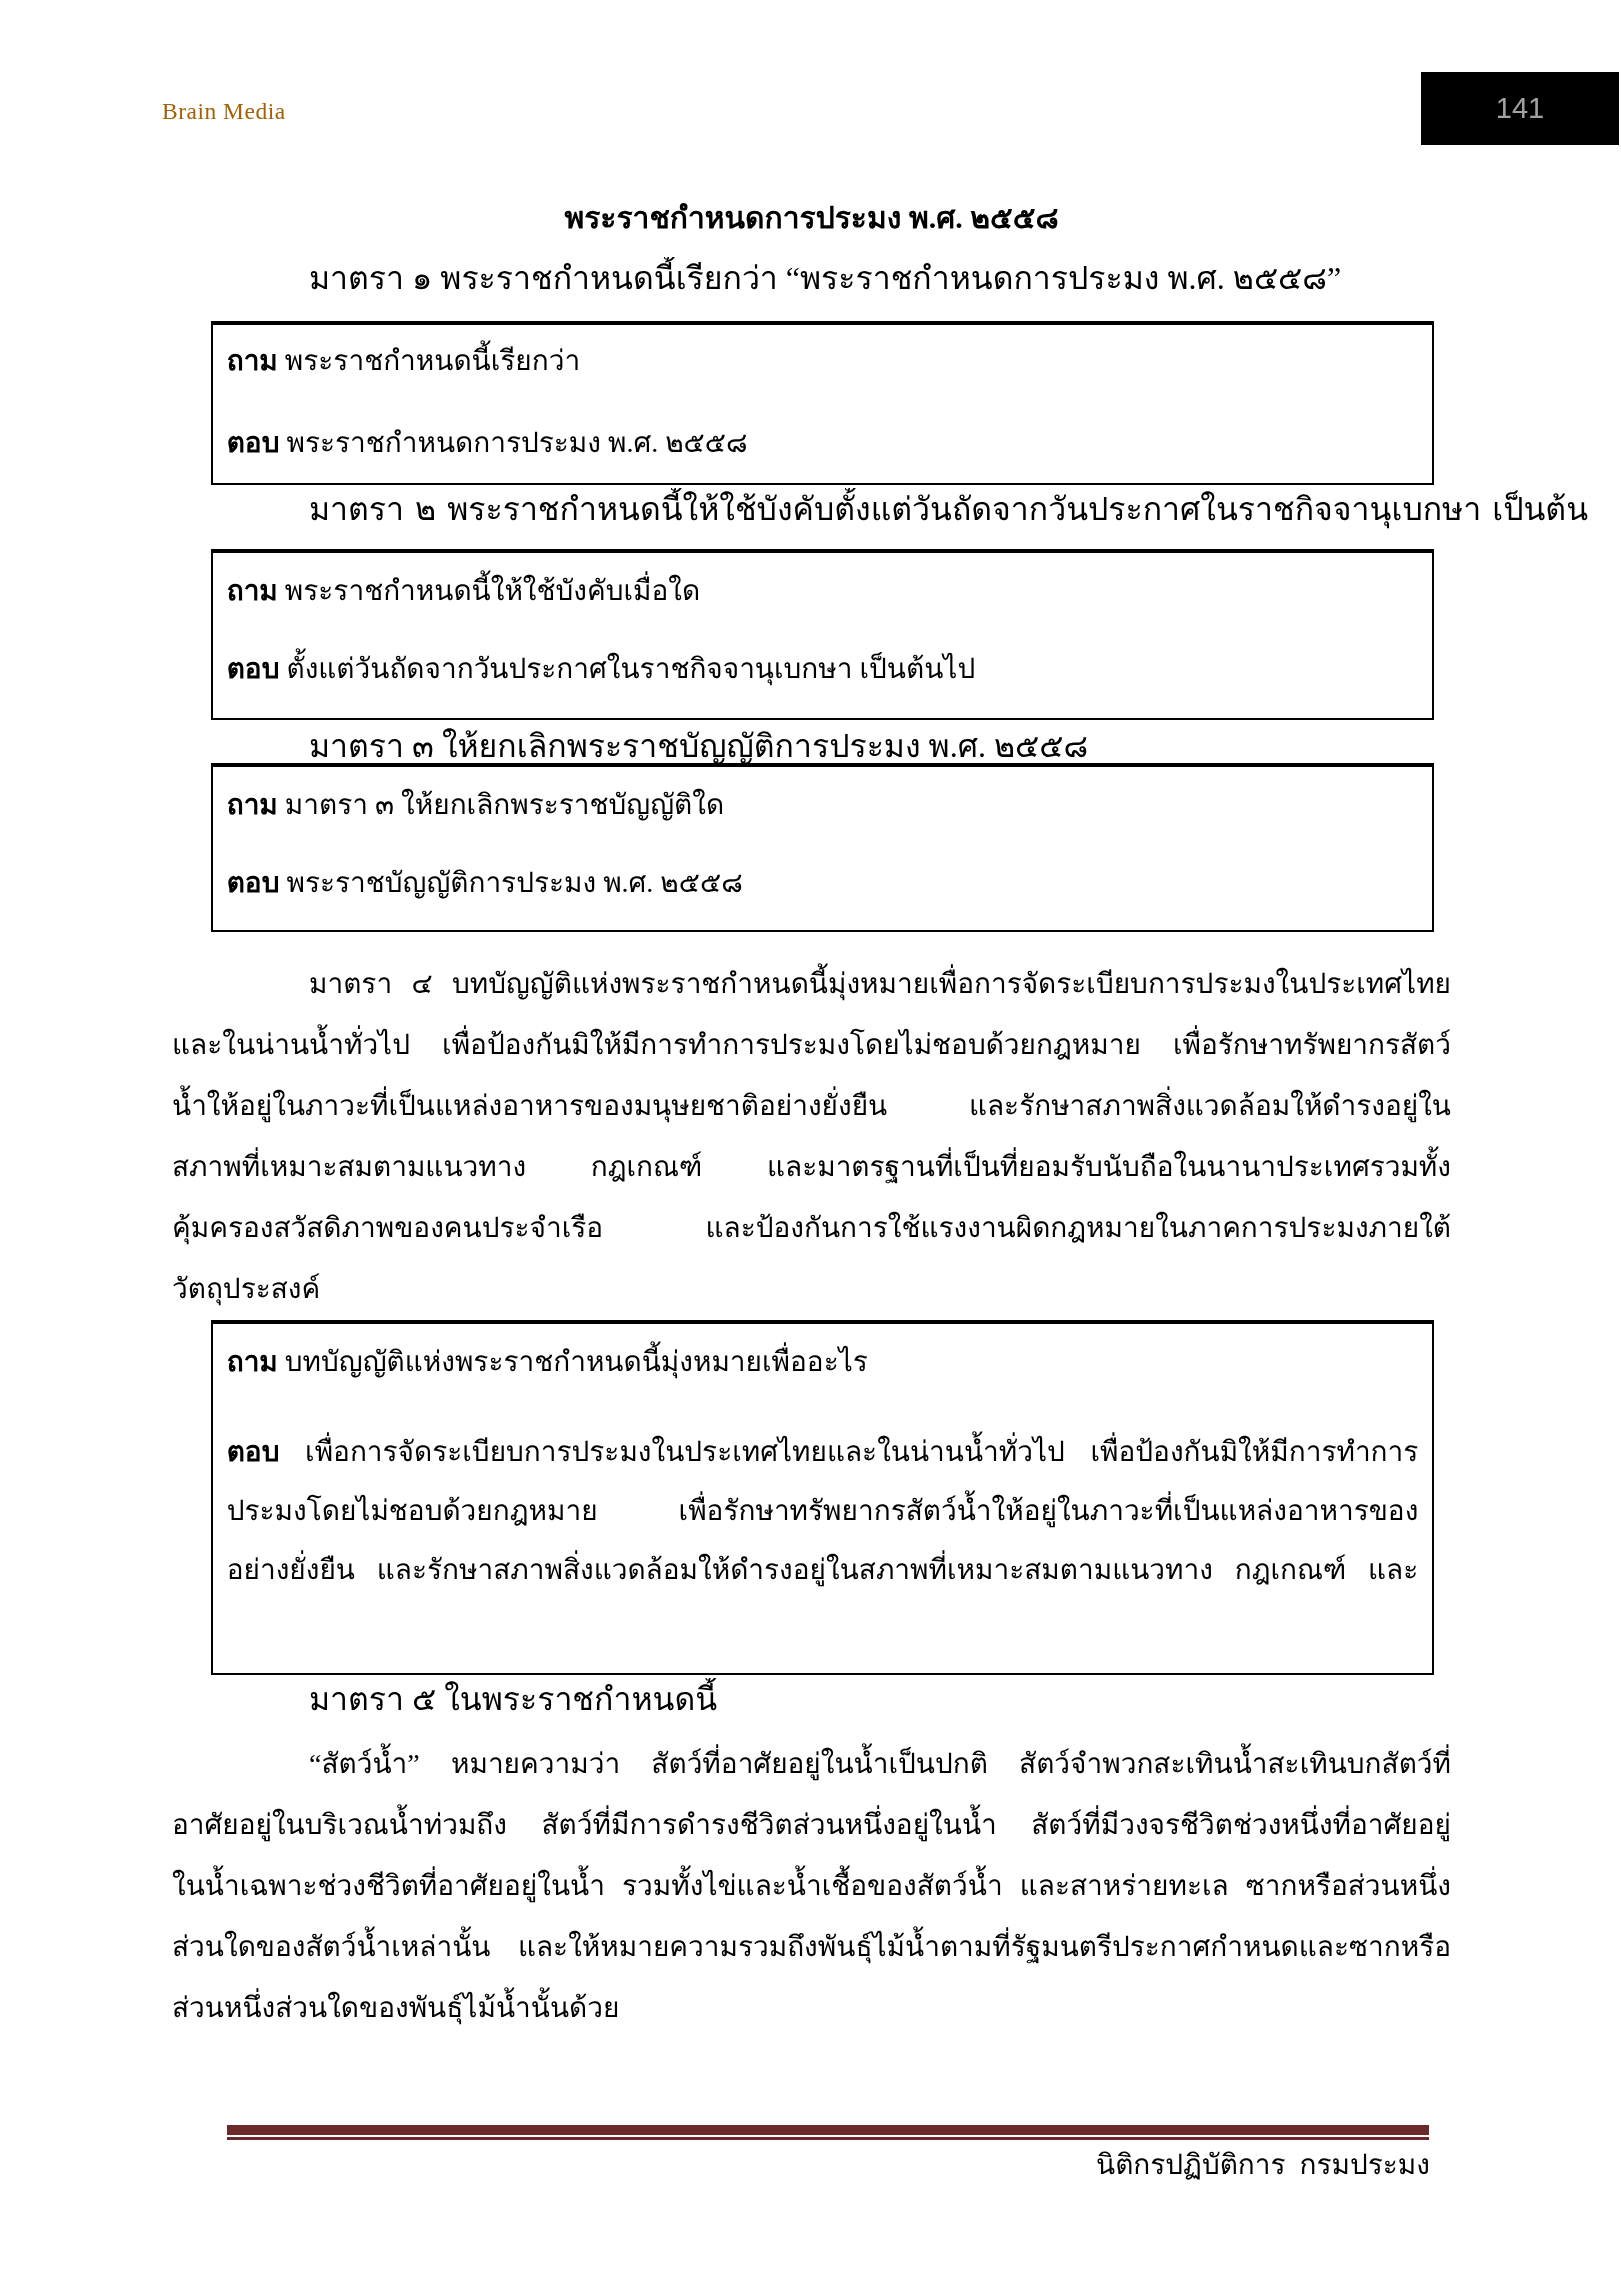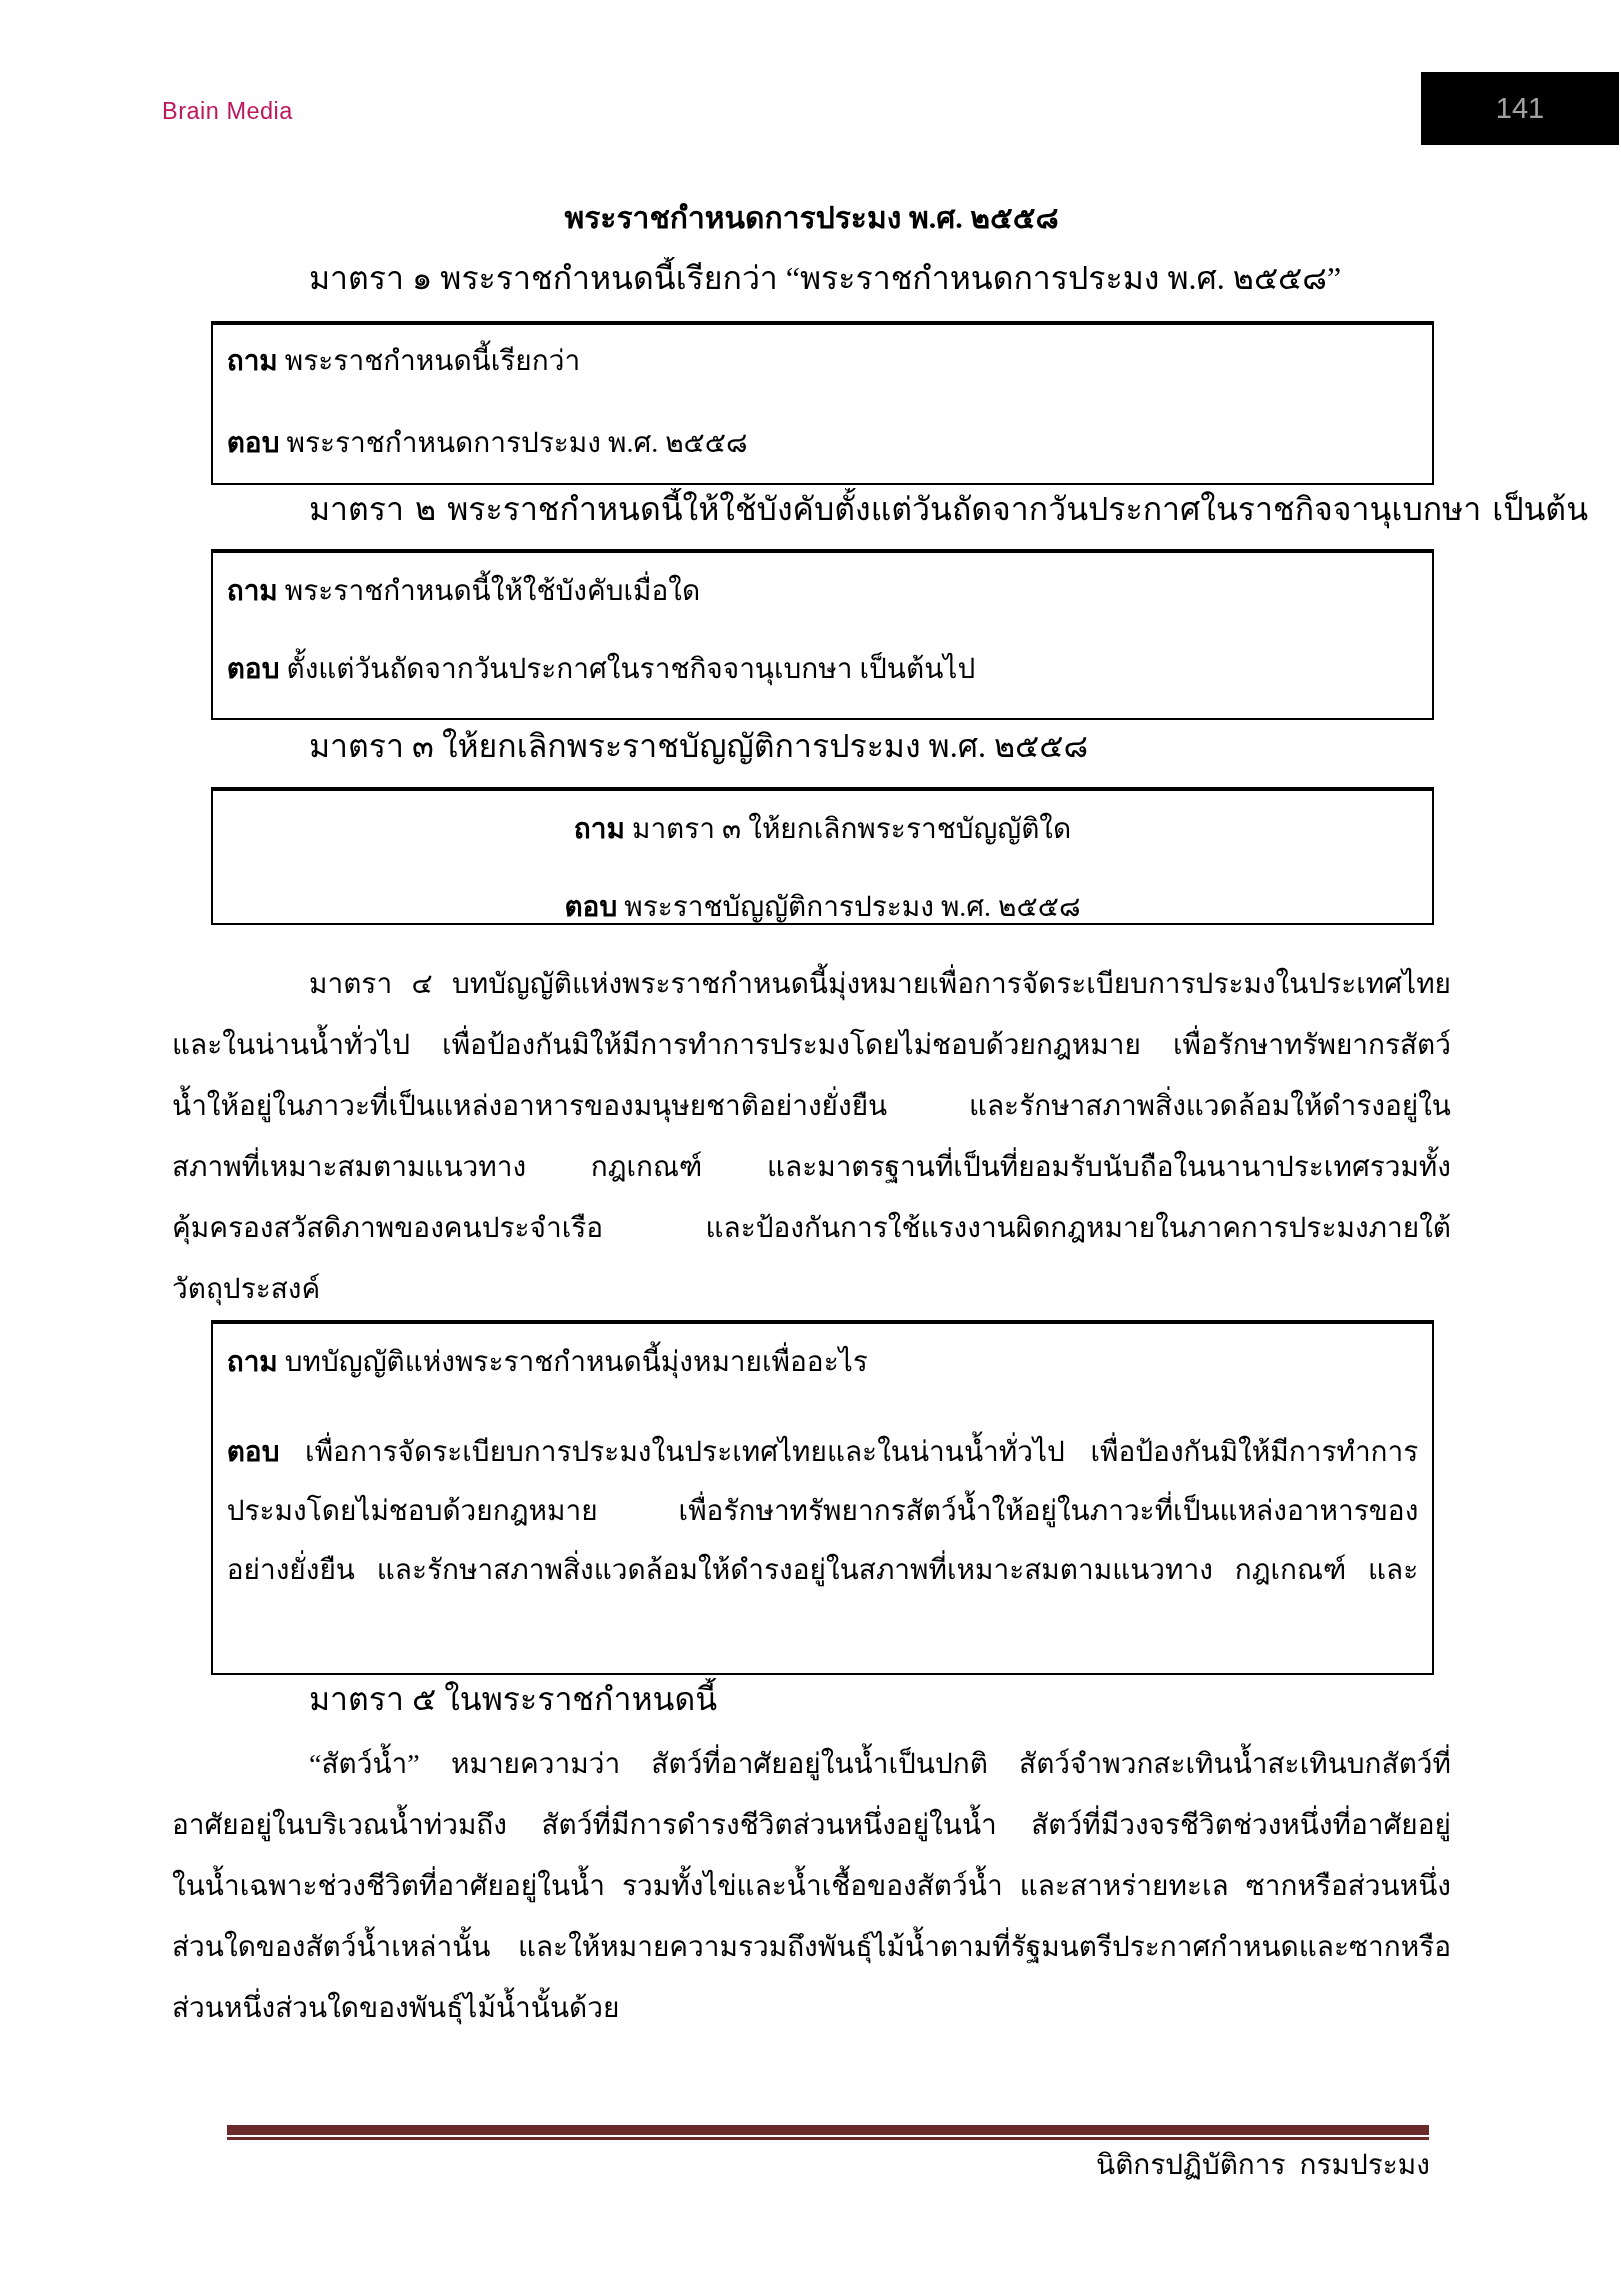--- a/index.html
+++ b/index.html
@@ -7,22 +7,22 @@
     position:relative;
     width:1621px;height:2293px;
     background:#ffffff;
     font-family:"Liberation Serif", serif;
     color:#000;
     overflow:hidden;
   }
   
   .brand{
     position:absolute;left:162px;top:98px;
-    font-family:Liberation Sans, sans-serif;
-    font-size:23.5px;color:#be185d;letter-spacing:0.5px;
+    font-family:Liberation Serif, serif;
+    font-size:23.5px;color:#a16207;letter-spacing:0.5px;
   }
   .numbox{
     position:absolute;left:1421px;top:72px;width:198px;height:73px;
     background:#000;color:#a3a3a3;
     display:flex;align-items:center;justify-content:center;
     font-family:"Liberation Sans", sans-serif;font-size:29px;
   }
   
   .doc-title{
     position:absolute;left:172px;top:196px;width:1279px;height:43px;
@@ -80,21 +80,21 @@
 
   <div class="bodyline indent fill" style="top:488px;">มาตรา ๒ พระราชกำหนดนี้ให้ใช้บังคับตั้งแต่วันถัดจากวันประกาศในราชกิจจานุเบกษา เป็นต้นไป</div>
 
   <div class="qabox" style="top:549px;height:171px;">
     <div class="qline" style="top:15.7px;"><span class="qa-label">ถาม</span> <span>พระราชกำหนดนี้ให้ใช้บังคับเมื่อใด</span></div>
     <div class="aline" style="top:94px;"><span class="qa-label">ตอบ</span> <span>ตั้งแต่วันถัดจากวันประกาศในราชกิจจานุเบกษา เป็นต้นไป</span></div>
   </div>
 
   <div class="bodyline indent" style="top:725px;">มาตรา ๓ ให้ยกเลิกพระราชบัญญัติการประมง พ.ศ. ๒๕๕๘</div>
 
-  <div class="qabox" style="top:787px;height:138px;text-align:center;">
+  <div class="qabox" style="top:763px;height:169px;">
     <div class="qline" style="top:15.7px;"><span class="qa-label">ถาม</span> <span>มาตรา ๓ ให้ยกเลิกพระราชบัญญัติใด</span></div>
     <div class="aline" style="top:94px;"><span class="qa-label">ตอบ</span> <span>พระราชบัญญัติการประมง พ.ศ. ๒๕๕๘</span></div>
   </div>
 
   <div class="para" style="top:953px;">
     <div class="pline jus indent">มาตรา ๔ บทบัญญัติแห่งพระราชกำหนดนี้มุ่งหมายเพื่อการจัดระเบียบการประมงในประเทศไทย</div>
     <div class="pline jus">และในน่านน้ำทั่วไป เพื่อป้องกันมิให้มีการทำการประมงโดยไม่ชอบด้วยกฎหมาย เพื่อรักษาทรัพยากรสัตว์</div>
     <div class="pline jus">น้ำให้อยู่ในภาวะที่เป็นแหล่งอาหารของมนุษยชาติอย่างยั่งยืน และรักษาสภาพสิ่งแวดล้อมให้ดำรงอยู่ใน</div>
     <div class="pline jus">สภาพที่เหมาะสมตามแนวทาง กฎเกณฑ์ และมาตรฐานที่เป็นที่ยอมรับนับถือในนานาประเทศรวมทั้ง</div>
     <div class="pline jus">คุ้มครองสวัสดิภาพของคนประจำเรือ และป้องกันการใช้แรงงานผิดกฎหมายในภาคการประมงภายใต้</div>

